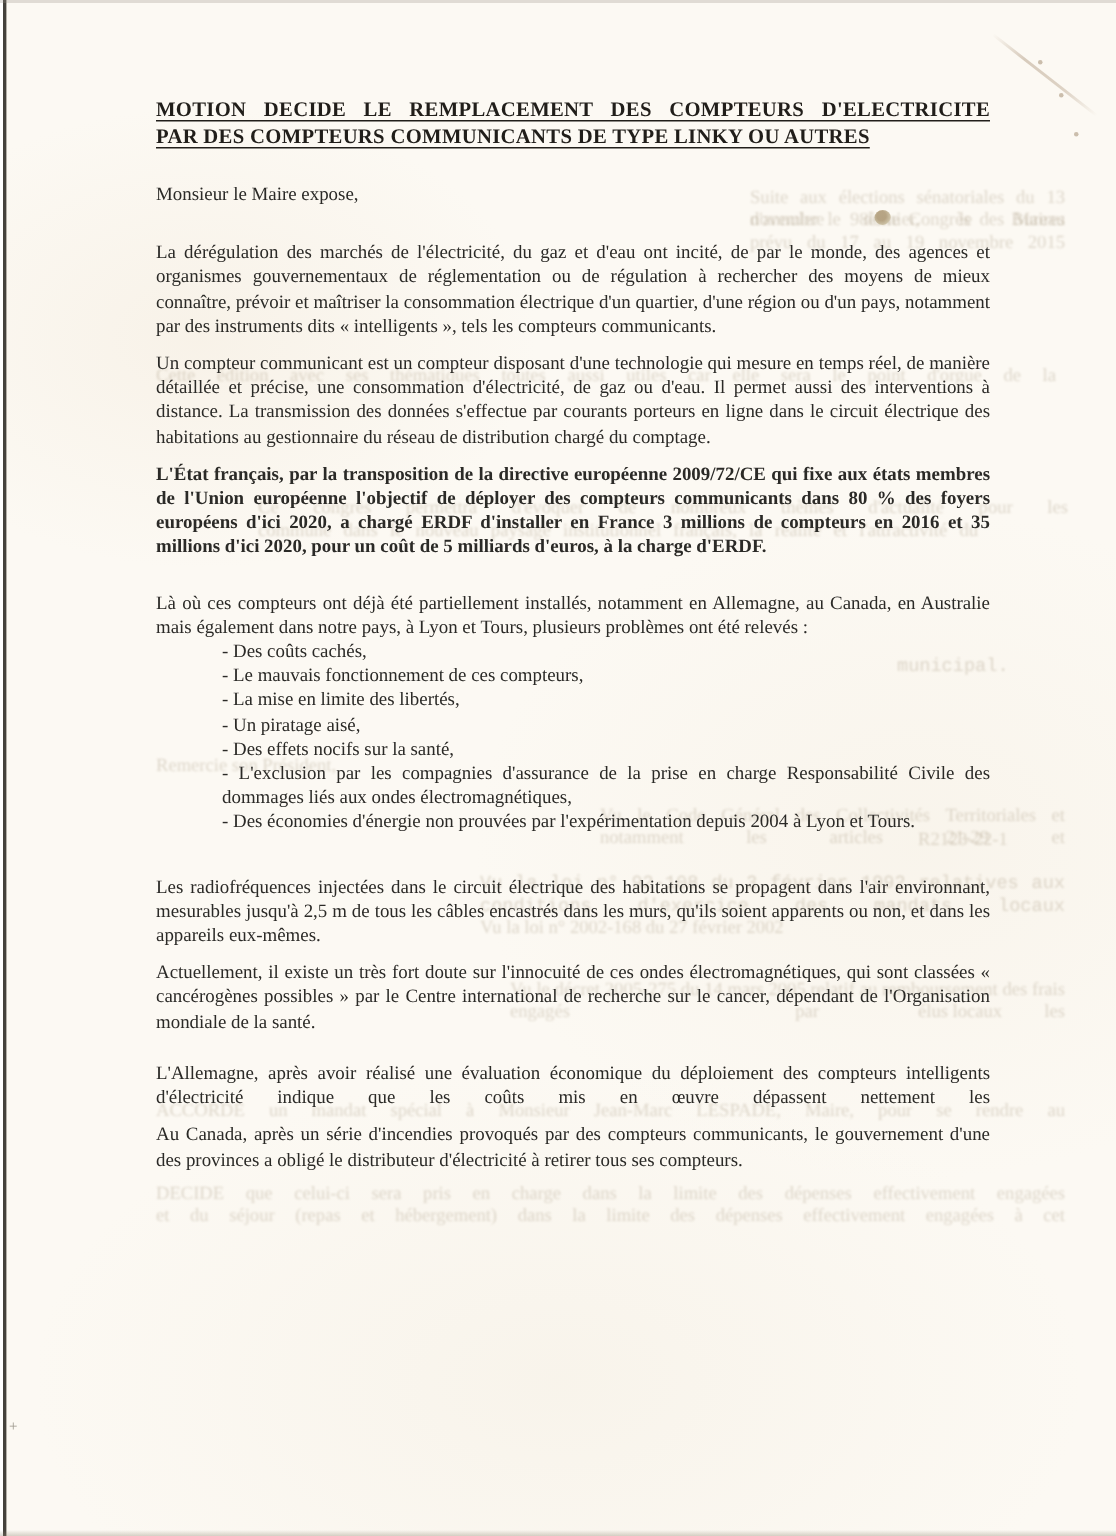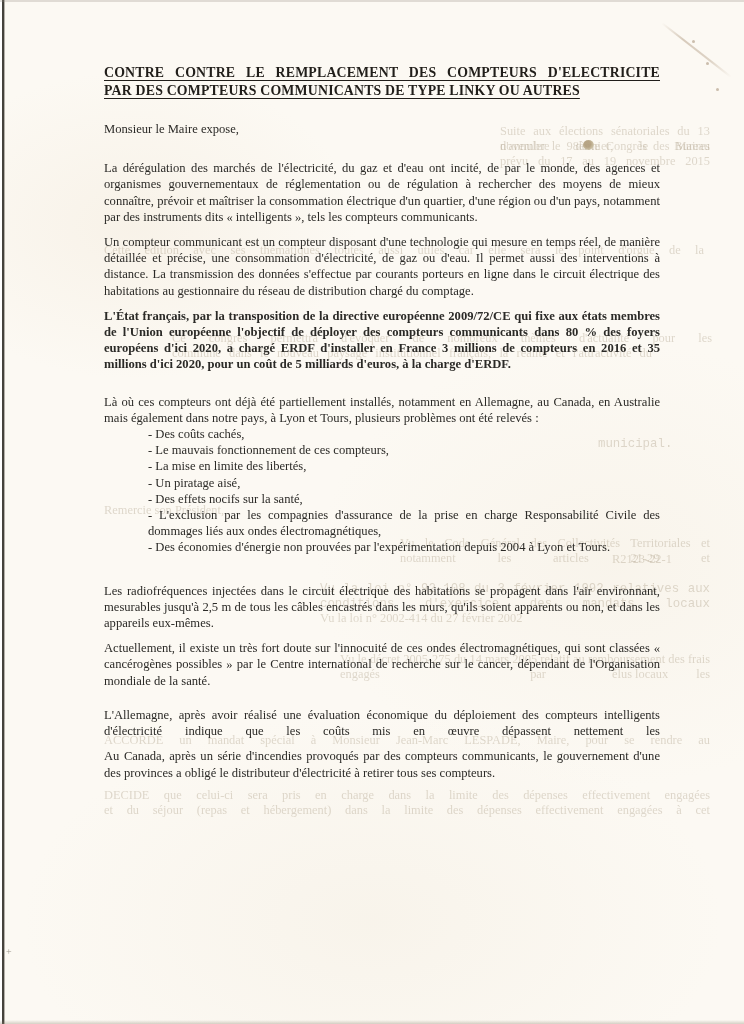--- a/index.html
+++ b/index.html
@@ -88,32 +88,32 @@
     <div class="bt" style="top:124px; left:500px; width:210px;">Suite aux élections sénatoriales du 13 novembre dernier, le Bureau</div>
     <div class="bt" style="top:139px; left:500px; width:210px;">d'annuler le 98ème Congrès des Maires prévu du 17 au 19 novembre 2015</div>
     <div class="bt" style="top:243px; left:104px; width:600px;">Cette édition avec ses thématiques toutes aussi utiles car elle sera le point d'orgue de la</div>
     <div class="bt" style="top:331px; left:172px; width:540px;">Ce congrès permettra d'évoquer de nombreux thèmes d'actualité pour les</div>
     <div class="bt" style="top:346px; left:172px; width:480px;">commune dans le nouveau paysage institutionnel français, la réalité et l'attractivité du</div>
     <div class="bt" style="top:437px; left:598px; width:100px; text-align-last:left;font-family:Liberation Mono, monospace;">municipal.</div>
     <div class="bt" style="top:503px; left:104px; width:220px; text-align-last:left;">Remercie son Président,</div>
     <div class="bt" style="top:536px; left:400px; width:310px;">Vu le Code Général des Collectivités Territoriales et notamment les articles 21-29 et</div>
     <div class="bt" style="top:552px; left:612px; width:100px; text-align-last:left;">R2123-22-1</div>
     <div class="bt" style="top:582px; left:320px; width:390px;font-family:Liberation Mono, monospace;">Vu la loi n° 92-108 du 3 février 1992 relatives aux conditions d'exercice des mandats locaux</div>
-    <div class="bt" style="top:611px; left:320px; width:280px; text-align-last:left;">Vu la loi n° 2002-414 du 27 février 2002</div>
+    <div class="bt" style="top:611px; left:320px; width:280px; text-align-last:left;">Vu la loi n° 2002-168 du 27 février 2002</div>
     <div class="bt" style="top:652px; left:340px; width:370px;">Vu le décret 2005-275 du 14 mars 2005 relatif au remboursement des frais engagés par les</div>
     <div class="bt" style="top:667px; left:612px; width:100px; text-align-last:left;">élus locaux</div>
     <div class="bt" style="top:733px; left:104px; width:606px;">ACCORDE un mandat spécial à Monsieur Jean-Marc LESPADE, Maire, pour se rendre au</div>
     <div class="bt" style="top:788px; left:104px; width:606px;">DECIDE que celui-ci sera pris en charge dans la limite des dépenses effectivement engagées</div>
     <div class="bt" style="top:803px; left:104px; width:606px;">et du séjour (repas et hébergement) dans la limite des dépenses effectivement engagées à cet</div>
   </div>
 
   <div class="content">
 
     <div class="title-block">
-      <div class="title-line justify-full">CONTRE CONTRE LE REMPLACEMENT DES COMPTEURS D'ELECTRICITE</div>
+      <div class="title-line justify-full">MOTION DECIDE LE REMPLACEMENT DES COMPTEURS D'ELECTRICITE</div>
       <div class="title-line">PAR DES COMPTEURS COMMUNICANTS DE TYPE LINKY OU AUTRES</div>
     </div>
 
     <div class="salutation">Monsieur le Maire expose,</div>
 
     <p class="para">La dérégulation des marchés de l'électricité, du gaz et d'eau ont incité, de par le monde, des agences et organismes gouvernementaux de réglementation ou de régulation à rechercher des moyens de mieux connaître, prévoir et maîtriser la consommation électrique d'un quartier, d'une région ou d'un pays, notamment par des instruments dits « intelligents », tels les compteurs communicants.</p>
 
     <p class="para">Un compteur communicant est un compteur disposant d'une technologie qui mesure en temps réel, de manière détaillée et précise, une consommation d'électricité, de gaz ou d'eau. Il permet aussi des interventions à distance. La transmission des données s'effectue par courants porteurs en ligne dans le circuit électrique des habitations au gestionnaire du réseau de distribution chargé du comptage.</p>
 
     <p class="para gap-lg">L'État français, par la transposition de la directive européenne 2009/72/CE qui fixe aux états membres de l'Union européenne l'objectif de déployer des compteurs communicants dans 80 % des foyers européens d'ici 2020, a chargé ERDF d'installer en France 3 millions de compteurs en 2016 et 35 millions d'ici 2020, pour un coût de 5 milliards d'euros, à la charge d'ERDF.</p>

